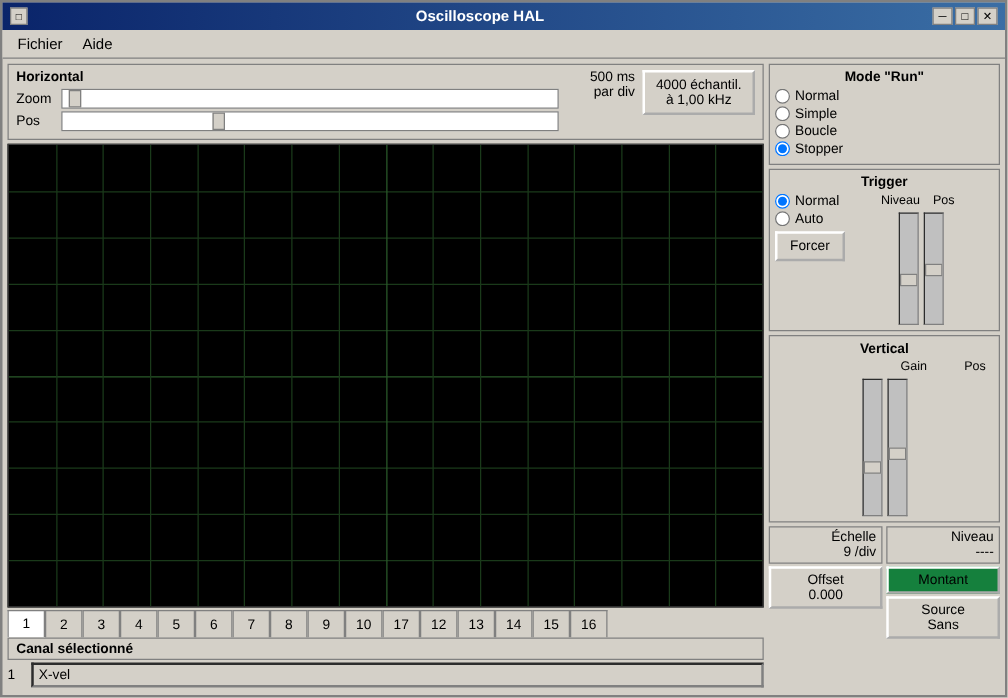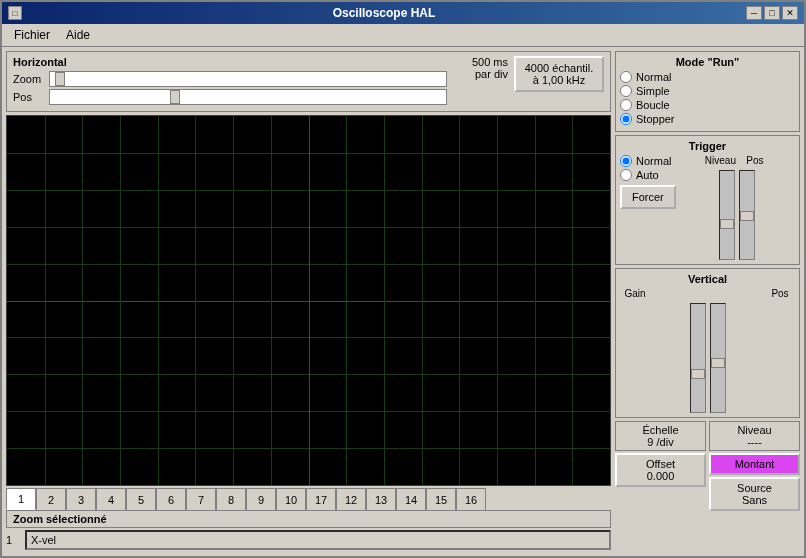--- a/index.html
+++ b/index.html
@@ -307,21 +307,21 @@
       height: 10px;
       background: #d4d0c8;
       border: 1px solid #808080;
       left: 0;
     }
     .vertical-section {
       border: 1px solid #808080;
       padding: 4px;
     }
     .echelle-section {
-      text-align: center;
+      text-align: right;
       font-size: 11px;
       border: 1px solid #808080;
       padding: 2px 4px;
     }
     .offset-btn {
       background: #d4d0c8;
       border: 2px outset #fff;
       padding: 3px 6px;
       font-size: 11px;
       cursor: pointer;
@@ -331,21 +331,21 @@
     .canal-btn {
       background: #d4d0c8;
       border: 2px outset #fff;
       padding: 3px 6px;
       font-size: 11px;
       cursor: pointer;
       text-align: center;
       width: 100%;
     }
     .niveau-btn {
-      background: #d946ef;
+      background: #15803d;
       border: 2px outset #fff;
       padding: 3px 6px;
       font-size: 11px;
       cursor: pointer;
       text-align: center;
       width: 100%;
     }
     .source-btn {
       background: #d4d0c8;
       border: 2px outset #fff;
@@ -461,21 +461,21 @@
           <div class="channel-tab">8</div>
           <div class="channel-tab">9</div>
           <div class="channel-tab">10</div>
           <div class="channel-tab">17</div>
           <div class="channel-tab">12</div>
           <div class="channel-tab">13</div>
           <div class="channel-tab">14</div>
           <div class="channel-tab">15</div>
           <div class="channel-tab">16</div>
         </div>
-        <div class="channel-selected-bar">Zoom sélectionné</div>
+        <div class="channel-selected-bar">Canal sélectionné</div>
         <div class="channel-input-row">
           <span class="channel-num">1</span>
           <input class="channel-input" type="text" value="X-vel" style="">
         </div>
       </div>
     </div>
 
     <div class="right-panel">
 
       <div class="run-mode-section">
@@ -526,21 +526,21 @@
               <div class="v-slider">
                 <div class="v-slider-thumb" style="top:45%;"></div>
               </div>
             </div>
           </div>
         </div>
       </div>
 
       <div class="vertical-section">
         <div class="section-title">Vertical</div>
-        <div style="display:flex; gap:19px; justify-content:space-between; margin-bottom:4px;">
+        <div style="display:flex; gap:19px; justify-content:flex-end; margin-bottom:4px;">
           <span style="font-size:10px; min-width:30px; text-align:center;">Gain</span>
           <span style="font-size:10px; min-width:30px; text-align:center;">Pos</span>
         </div>
         <div style="display:flex; gap:4px; justify-content:center;">
           <div class="v-slider" style="height:110px;">
             <div class="v-slider-thumb" style="top:60%;"></div>
           </div>
           <div class="v-slider" style="height:110px;">
             <div class="v-slider-thumb" style="top:50%;"></div>
           </div>

